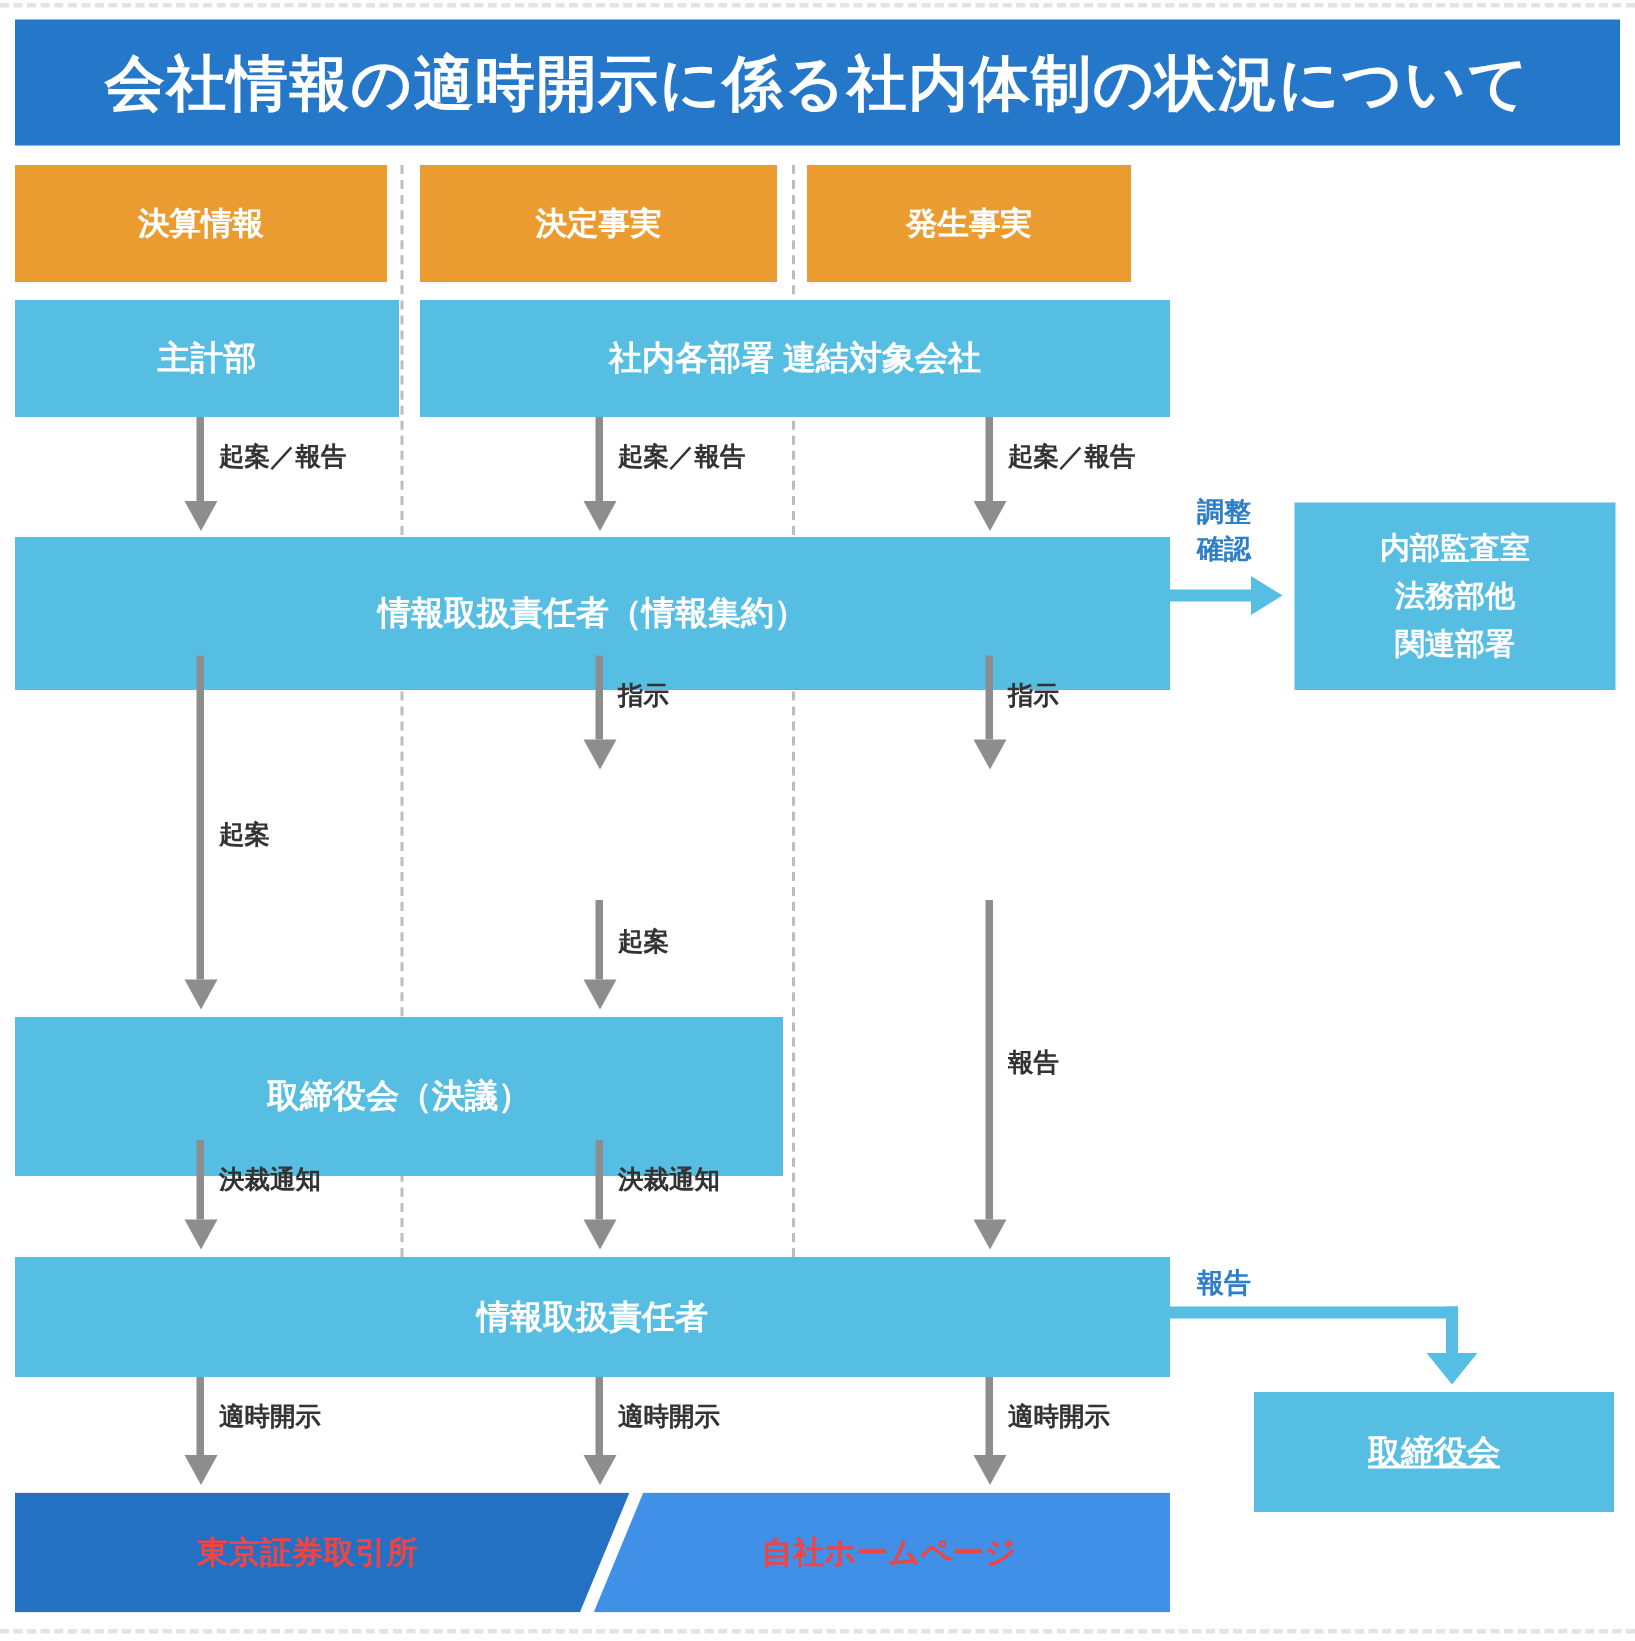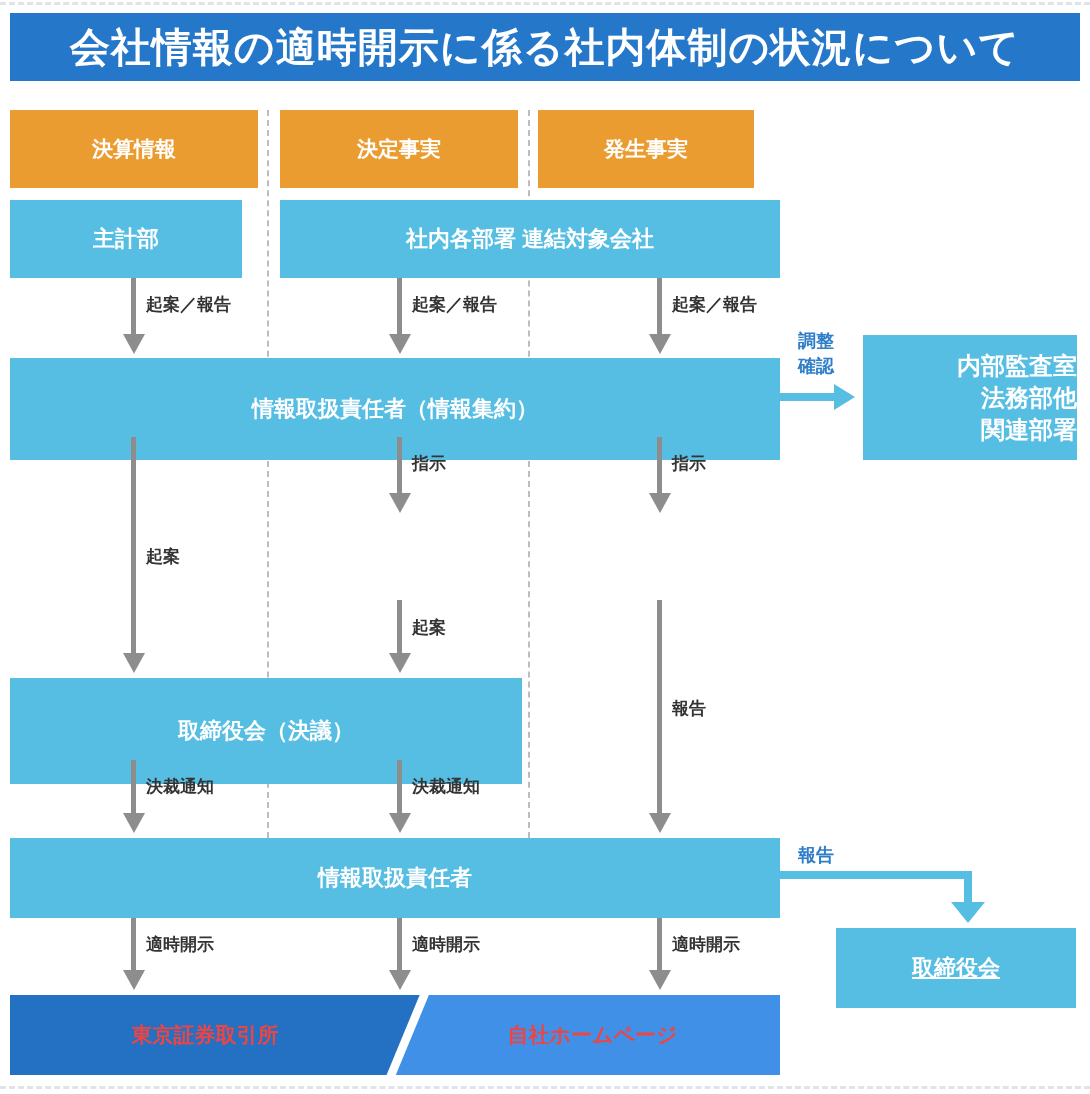--- a/index.html
+++ b/index.html
@@ -15,40 +15,40 @@
     --edge-dash:#dfe4e8;
   }
   html,body{margin:0;padding:0;background:#ffffff;}
   body{font-family:"Liberation Sans","DejaVu Sans",sans-serif;}
   #stage{position:relative;width:1090px;height:1094px;background:#ffffff;overflow:hidden;}
 
   .edge-line{position:absolute;left:0;width:1090px;height:0;border-top:3px dashed var(--edge-dash);}
   .vdash{position:absolute;top:110px;height:728px;width:0;border-left:2px dashed var(--dash-gray);opacity:.75;}
 
   .box{position:absolute;display:flex;align-items:center;justify-content:center;text-align:center;color:#ffffff;}
-  .header{left:10px;top:13px;width:1070px;height:68px;background:var(--header-blue);
+  .header{left:10px;top:13px;width:1070px;height:84px;background:var(--header-blue);
           font-size:40px;font-weight:bold;letter-spacing:1px;}
   .cat{top:110px;height:78px;background:var(--orange);font-size:21px;font-weight:600;}
   .skybox{background:var(--sky-blue);font-size:22px;font-weight:600;}
 
   .arrow-v{position:absolute;width:5px;background:var(--arrow-gray);}
   .arrow-v::after{content:"";position:absolute;top:100%;left:50%;transform:translateX(-50%);
                   width:0;height:0;border:11px solid transparent;border-bottom:none;
                   border-top:20px solid var(--arrow-gray);}
   .flabel{position:absolute;font-size:17px;font-weight:600;color:var(--label-dark);white-space:nowrap;}
   .blabel{position:absolute;font-size:18px;font-weight:bold;color:var(--label-blue);white-space:nowrap;line-height:25px;}
 
   .sky-stem{position:absolute;background:var(--sky-blue);}
   .tri-right{position:absolute;width:0;height:0;border-top:13px solid transparent;
              border-bottom:13px solid transparent;border-left:21px solid var(--sky-blue);}
   .tri-down{position:absolute;width:0;height:0;border-left:17px solid transparent;
             border-right:17px solid transparent;border-top:21px solid var(--sky-blue);}
 
   .audit{left:863px;top:335px;width:214px;height:125px;background:var(--sky-blue);
-         flex-direction:column;font-size:24px;font-weight:600;line-height:32px;align-items:flex-end;}
+         flex-direction:column;font-size:20px;font-weight:600;line-height:32px;}
 
   .bottom-row{position:absolute;left:10px;top:995px;width:770px;height:80px;}
   .bottom-part{position:absolute;inset:0;}
   .tse{background:var(--tse-blue);clip-path:polygon(0 0,53.2% 0,48.9% 100%,0 100%);}
   .web{background:var(--website-blue);clip-path:polygon(54.4% 0,100% 0,100% 100%,50.1% 100%);}
   .bottom-label{position:absolute;top:0;height:80px;display:flex;align-items:center;justify-content:center;
                 color:#ef4444;font-size:21px;font-weight:600;}
 </style>
 </head>
 <body>
@@ -60,21 +60,21 @@
 
   <div class="vdash" style="left:267px;"></div>
   <div class="vdash" style="left:528px;"></div>
 
   <div class="box header">会社情報の適時開示に係る社内体制の状況について</div>
 
   <div class="box cat" style="left:280px;width:238px;">決定事実</div>
   <div class="box cat" style="left:10px;width:248px;">決算情報</div>
   <div class="box cat" style="left:538px;width:216px;">発生事実</div>
 
-  <div class="box skybox" style="left:10px;top:200px;width:232px;height:78px;">主計部</div>
+  <div class="box skybox" style="left:10px;top:200px;width:256px;height:78px;">主計部</div>
   <div class="box skybox" style="left:280px;top:200px;width:500px;height:78px;">社内各部署 連結対象会社</div>
 
   <div class="arrow-v" style="left:131px;top:278px;height:56px;"></div>
   <div class="arrow-v" style="left:397px;top:278px;height:56px;"></div>
   <div class="arrow-v" style="left:657px;top:278px;height:56px;"></div>
   <div class="flabel" style="left:146px;top:293px;">起案／報告</div>
   <div class="flabel" style="left:412px;top:293px;">起案／報告</div>
   <div class="flabel" style="left:672px;top:293px;">起案／報告</div>
 
   <div class="box skybox" style="left:10px;top:358px;width:770px;height:102px;">情報取扱責任者（情報集約）</div>

